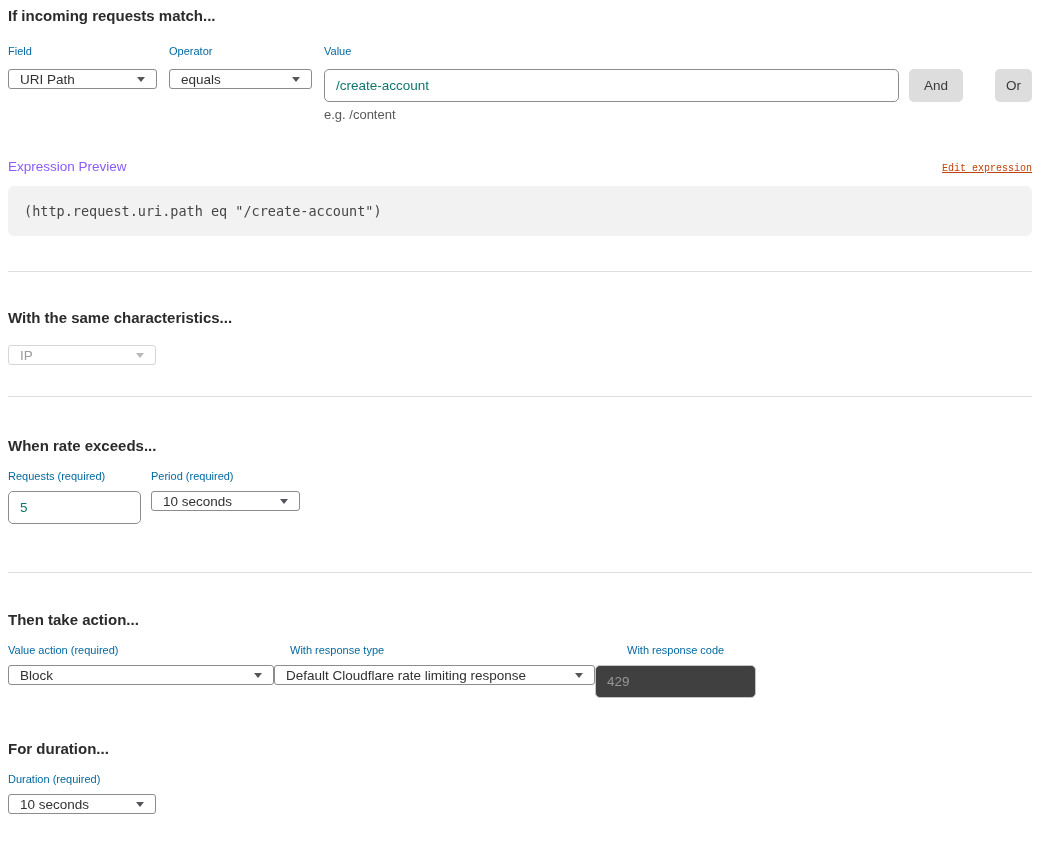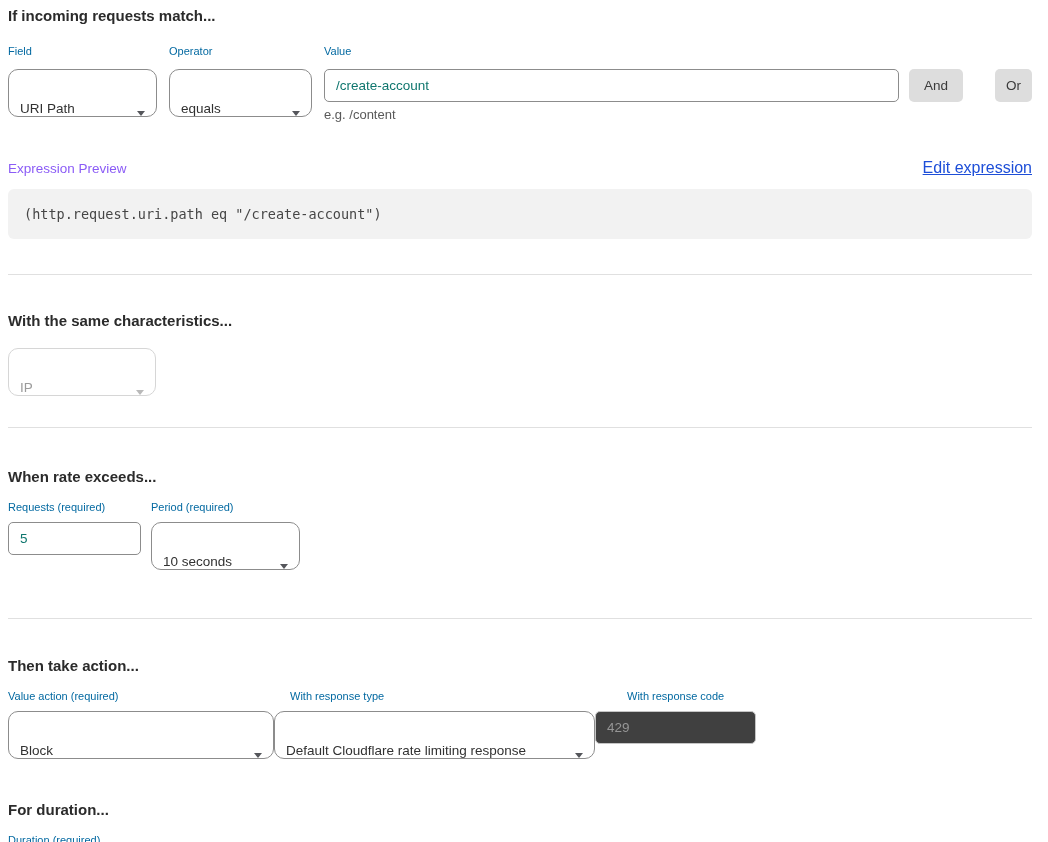--- a/index.html
+++ b/index.html
@@ -24,26 +24,26 @@
 
   .control-label {
     display: block;
     font-size: 11px;
     line-height: 14px;
     color: #0369a1;
     margin-bottom: 11px;
   }
 
   .control {
-    height: 48px;
+    height: 20px;
     border: 1px solid #8c8c8c;
-    border-radius: 10px;
+    border-radius: 3px;
     background: #ffffff;
     display: flex;
-    align-items: flex-end;
+    align-items: center;
     justify-content: space-between;
     padding: 0 11px;
     font-size: 13.5px;
     color: #313131;
     cursor: pointer;
   }
   .control .val { white-space: nowrap; overflow: hidden; }
 
   input.text-input {
     height: 33px;
@@ -105,24 +105,25 @@
   .logic-btn.or { width: 37px; }
 
   .expr-header {
     display: flex;
     justify-content: space-between;
     align-items: baseline;
     margin-top: 37px;
   }
   .expr-label { font-size: 13.5px; color: #8b5cf6; }
   .expr-edit-link {
-    font-size: 16px;
-    color: #1d4ed8;
+    font-size: 10px;
+    color: #c2410c;
     text-decoration: underline;
     cursor: pointer;
+    font-family: Liberation Mono, monospace;
   }
   .expr-code {
     margin-top: 12px;
     background: #f2f2f2;
     border-radius: 6px;
     padding: 17px 16px;
     font-family: "DejaVu Sans Mono", monospace;
     font-size: 13.5px;
     line-height: 16px;
     color: #464646;

